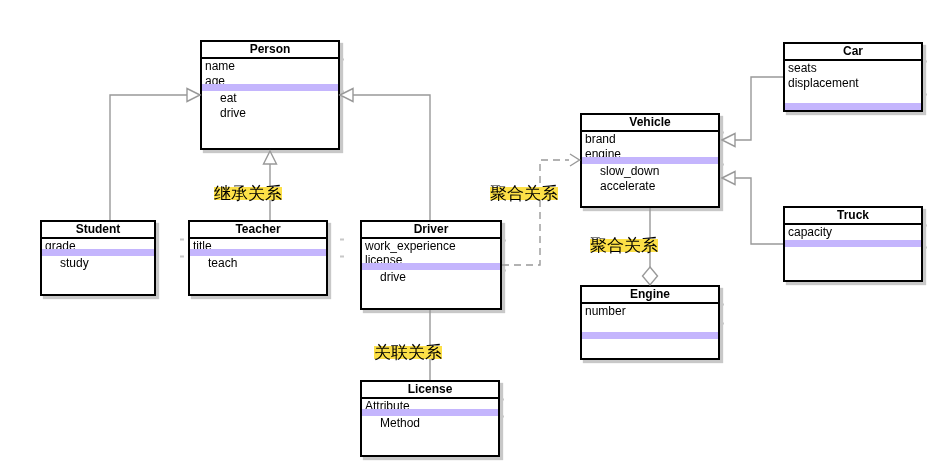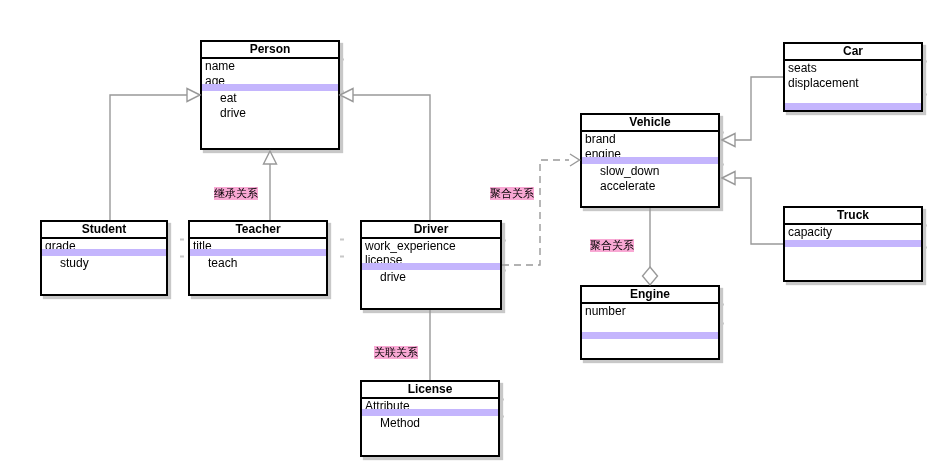--- a/index.html
+++ b/index.html
@@ -20,41 +20,41 @@
     font-size:12px;font-weight:bold;text-align:center;
     border-bottom:2px solid #000;background:#fff;overflow:hidden;
   }
   .sec{
     box-sizing:border-box;background:#fff;overflow:hidden;
     font-size:12px;line-height:15px;padding:0 0 0 3px;
     border-bottom:7px solid #c4b5fd;
   }
   .sec.last{border-bottom:none;flex:1;padding-left:18px;}
   .edge-label{
-    position:absolute;font-size:11px;line-height:13px;
-    background:#f9a8d4;white-space:nowrap;
+    position:absolute;font-size:17px;line-height:13px;
+    background:#fde047;white-space:nowrap;
   }
   svg.wires{position:absolute;left:0;top:0;pointer-events:none;}
 </style>
 </head>
 <body>
 
 <div class="cls" style="left:200px;top:40px;width:140px;height:110px">
   <div class="ttl">Person</div>
   <div class="sec" style="height:32px">
     <div>name</div>
     <div>age</div>
   </div>
   <div class="sec last">
     <div>eat</div>
     <div>drive</div>
   </div>
 </div>
 
-<div class="cls" style="left:40px;top:220px;width:128px;height:76px">
+<div class="cls" style="left:40px;top:220px;width:116px;height:76px">
   <div class="ttl">Student</div>
   <div class="sec" style="height:17px">
     <div>grade</div>
   </div>
   <div class="sec last">
     <div>study</div>
   </div>
 </div>
 
 <div class="cls" style="left:188px;top:220px;width:140px;height:76px">

